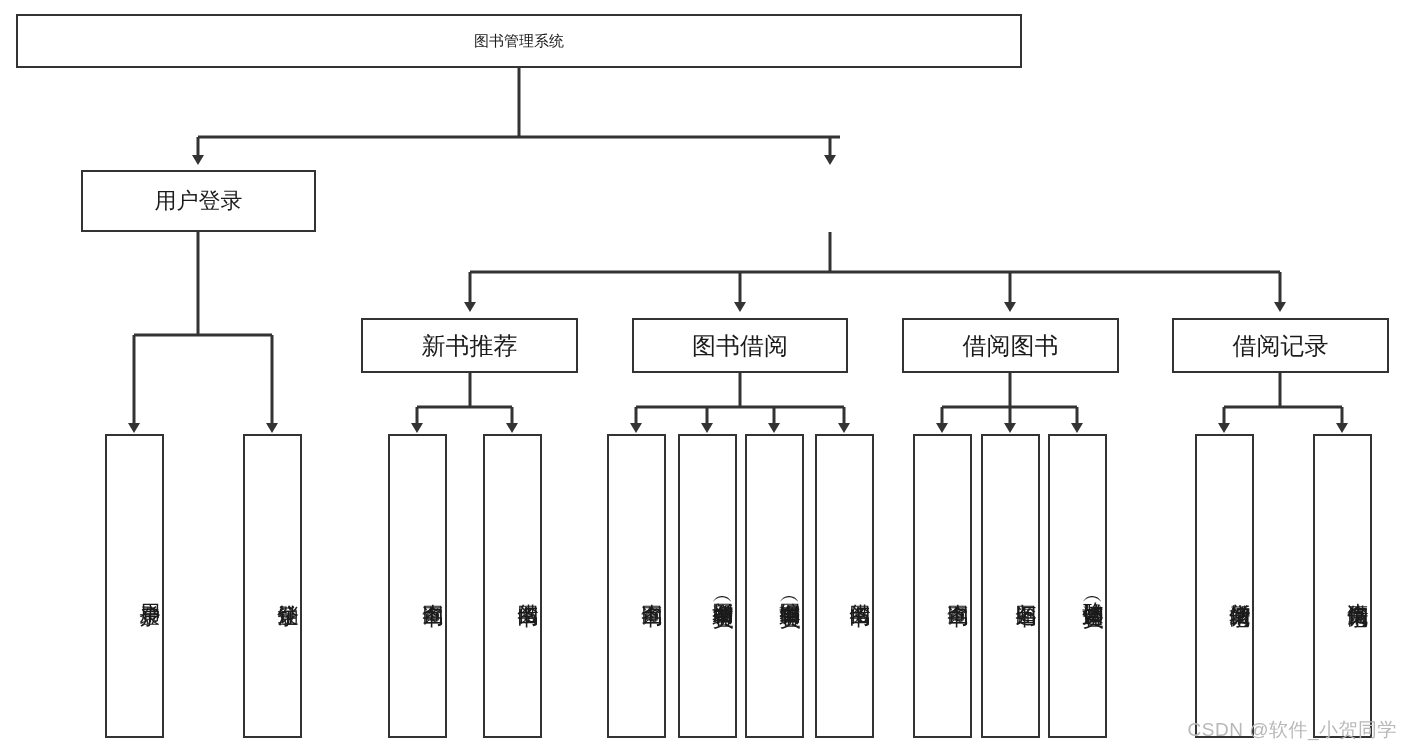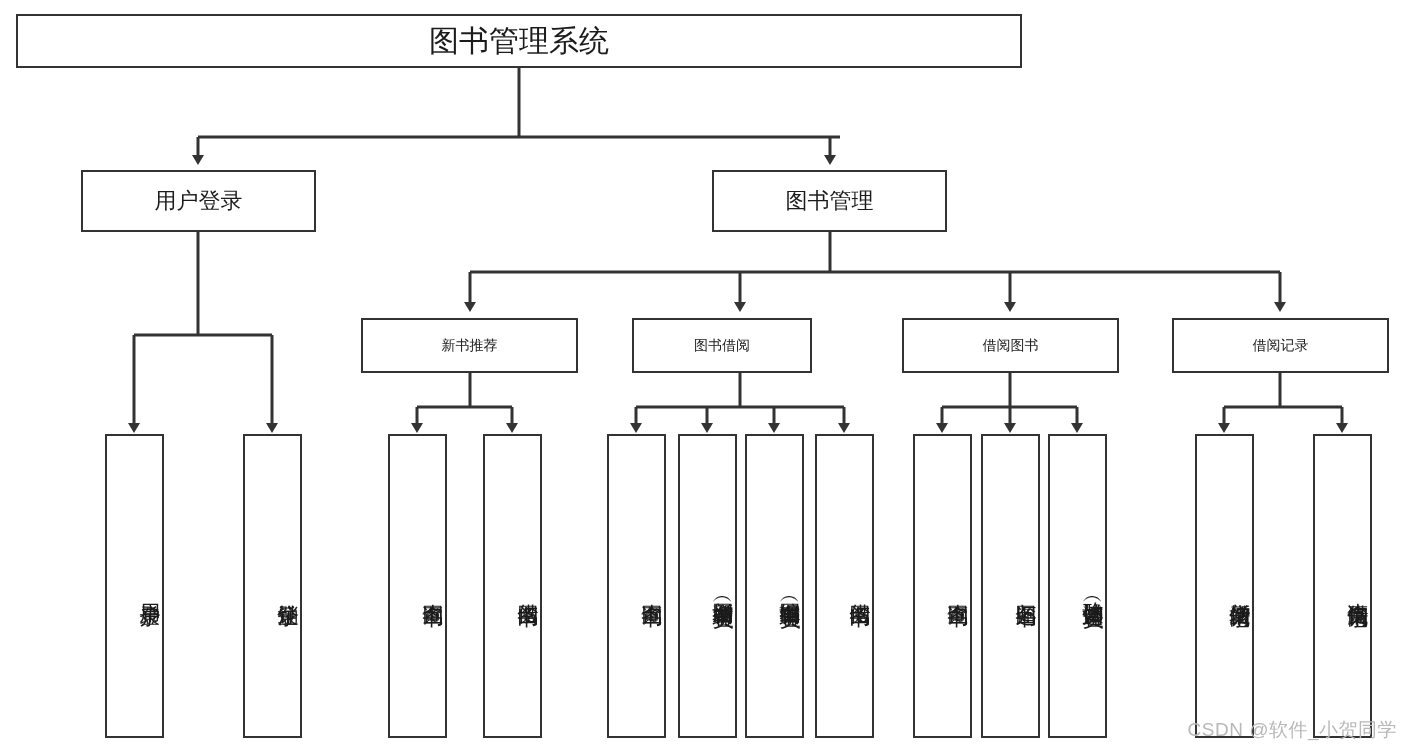--- a/index.html
+++ b/index.html
@@ -29,27 +29,27 @@
     box-sizing: border-box;
     border: 2px solid #333333;
     background: #ffffff;
     display: flex;
     align-items: center;
     justify-content: center;
     color: #1b1b1b;
     text-align: center;
   }
   .node.level0 {
-    font-size: 30px;
+    font-size: 15px;
   }
   .node.level1 {
     font-size: 22px;
   }
   .node.level2 {
-    font-size: 14px;
+    font-size: 24px;
   }
   .node.leaf {
     font-size: 21px;
     writing-mode: vertical-rl;
     text-orientation: upright;
     line-height: 1.18;
     letter-spacing: 1px;
     padding-top: 6px;
     align-items: flex-start;
     justify-content: center;
@@ -116,24 +116,23 @@
       <path d="M1280,373 L1280,407"></path>
       <path d="M1224,407 L1342,407"></path>
       <path d="M1224,407 L1224,424" marker-end="url(#arrow)"></path>
       <path d="M1342,407 L1342,424" marker-end="url(#arrow)"></path>
     </g>
   </svg>
 
   <div class="node level0" style="left:16px; top:14px; width:1006px; height:54px;">图书管理系统</div>
 
   <div class="node level1" style="left:81px; top:170px; width:235px; height:62px;">用户登录</div>
-  <div class="node level1" style="left:712px; top:170px; width:235px; height:62px;">图书管理</div>
 
   <div class="node level2" style="left:361px; top:318px; width:217px; height:55px;">新书推荐</div>
-  <div class="node level2" style="left:632px; top:318px; width:180px; height:55px;font-family:Liberation Serif, serif;">图书借阅</div>
+  <div class="node level2" style="left:632px; top:318px; width:216px; height:55px;font-family:Liberation Serif, serif;">图书借阅</div>
   <div class="node level2" style="left:902px; top:318px; width:217px; height:55px;">借阅图书</div>
   <div class="node level2" style="left:1172px; top:318px; width:217px; height:55px;">借阅记录</div>
 
   <div class="node leaf" style="left:105px; top:434px; width:59px; height:304px;">用户登录</div>
   <div class="node leaf" style="left:243px; top:434px; width:59px; height:304px;">注销登录</div>
 
   <div class="node leaf" style="left:388px; top:434px; width:59px; height:304px;">查询图书</div>
   <div class="node leaf" style="left:483px; top:434px; width:59px; height:304px;">借阅图书</div>
 
   <div class="node leaf" style="left:607px; top:434px; width:59px; height:304px;">查询图书</div>

